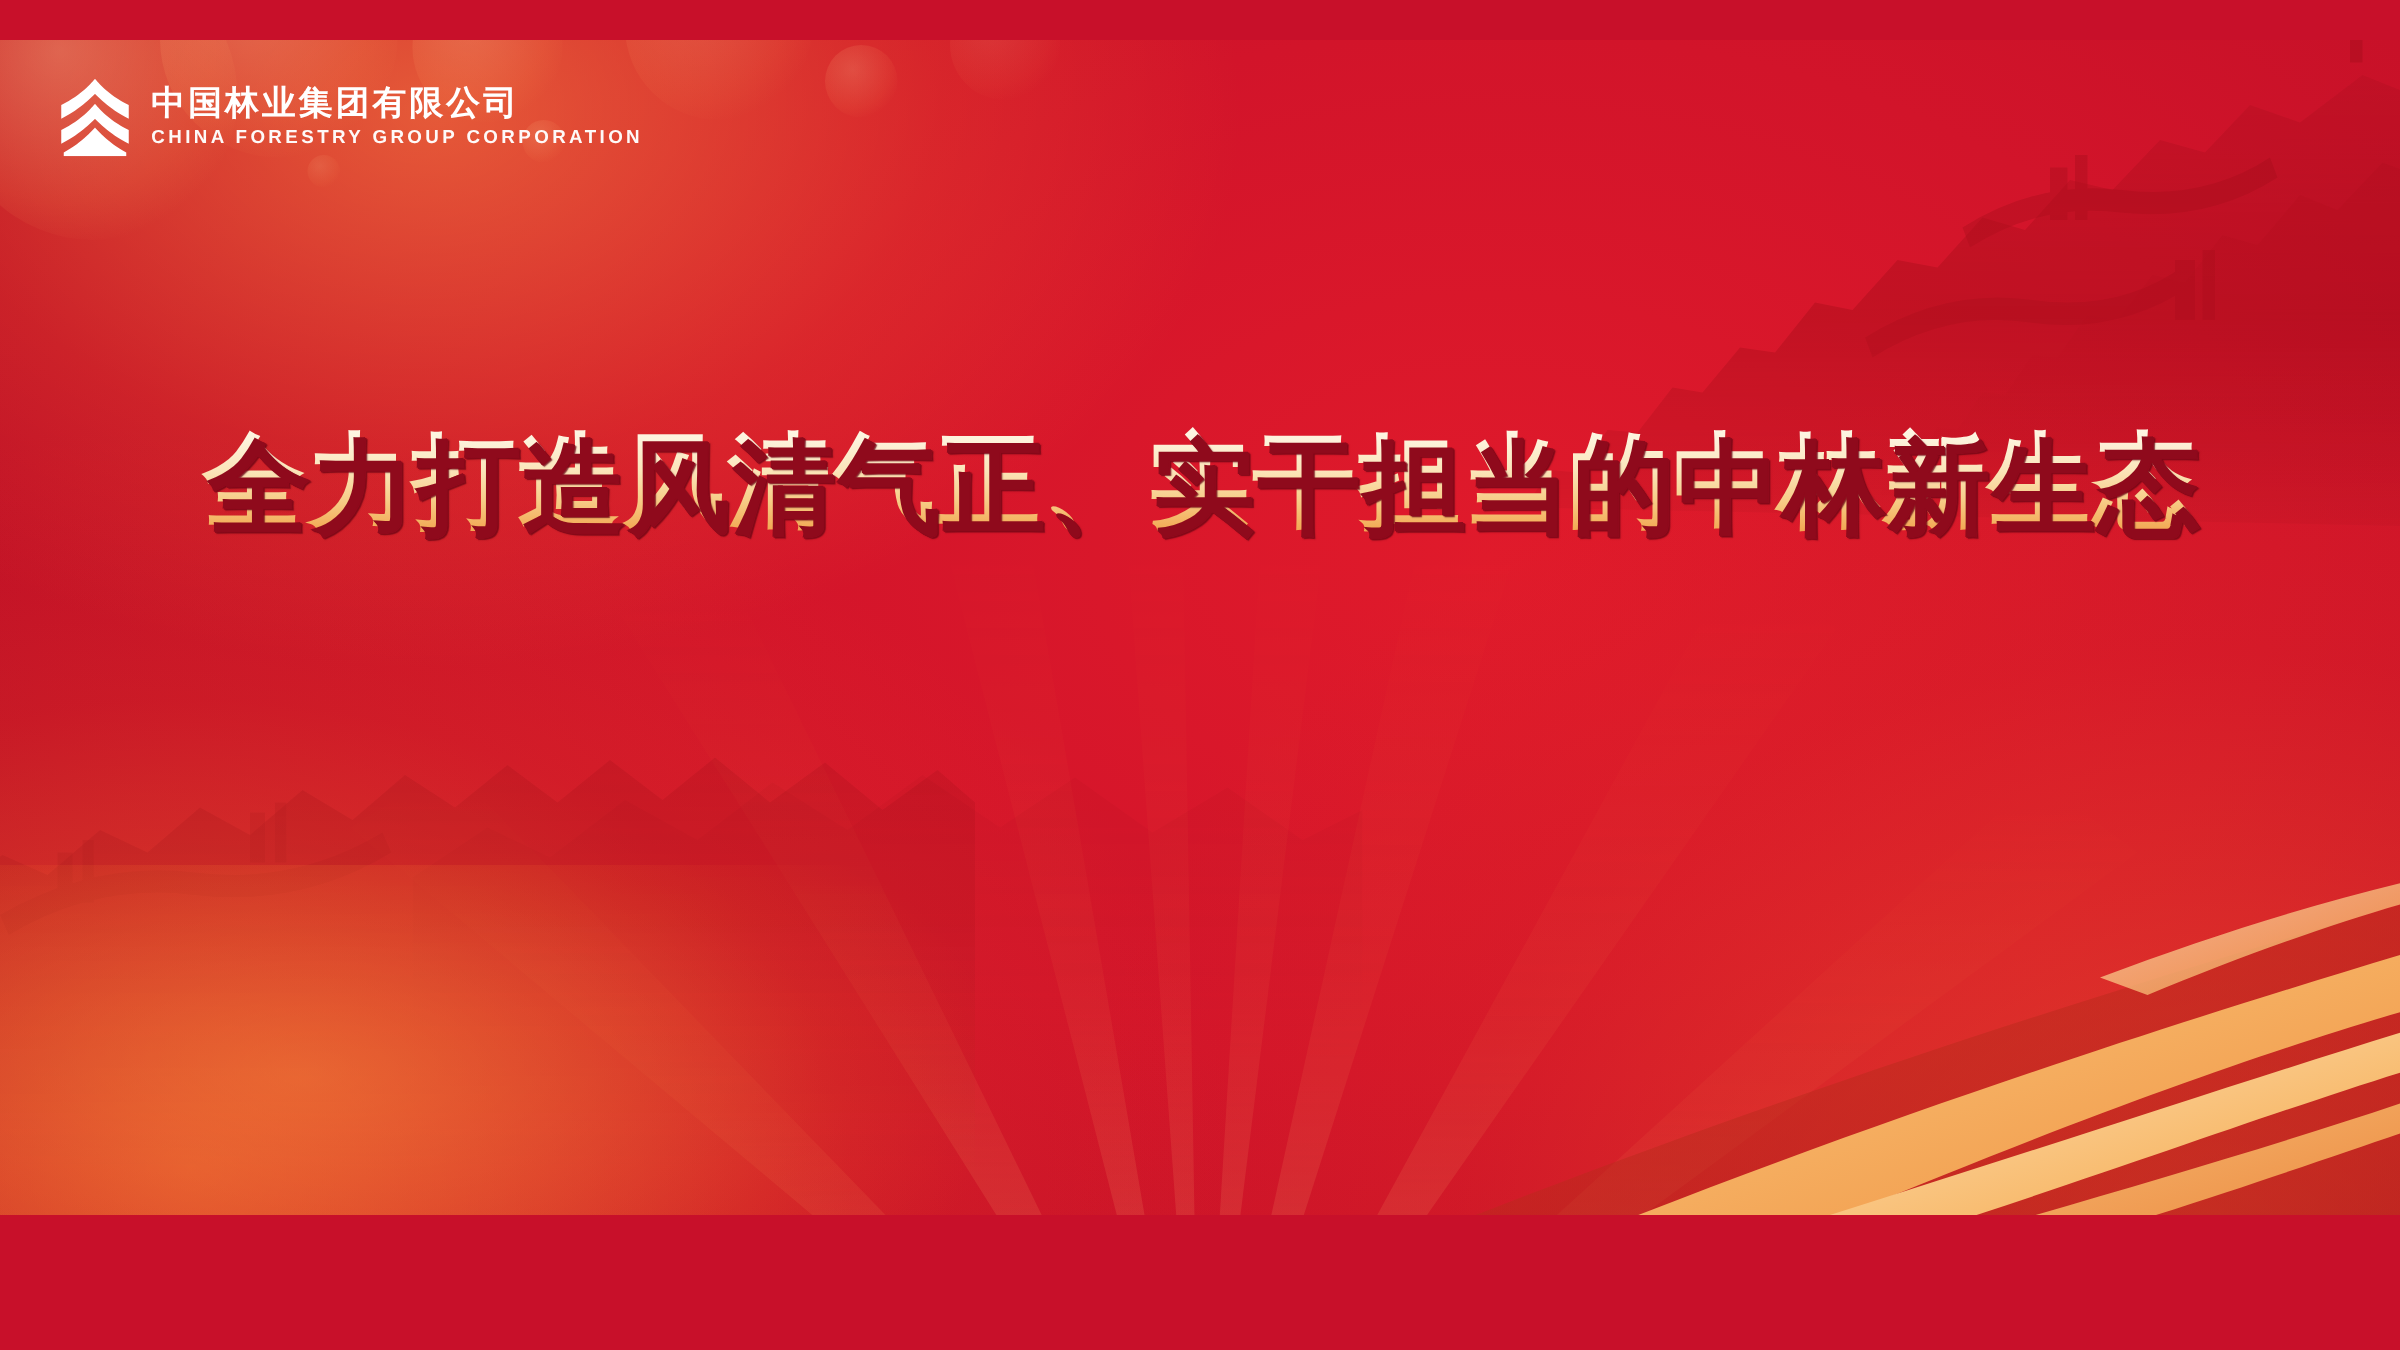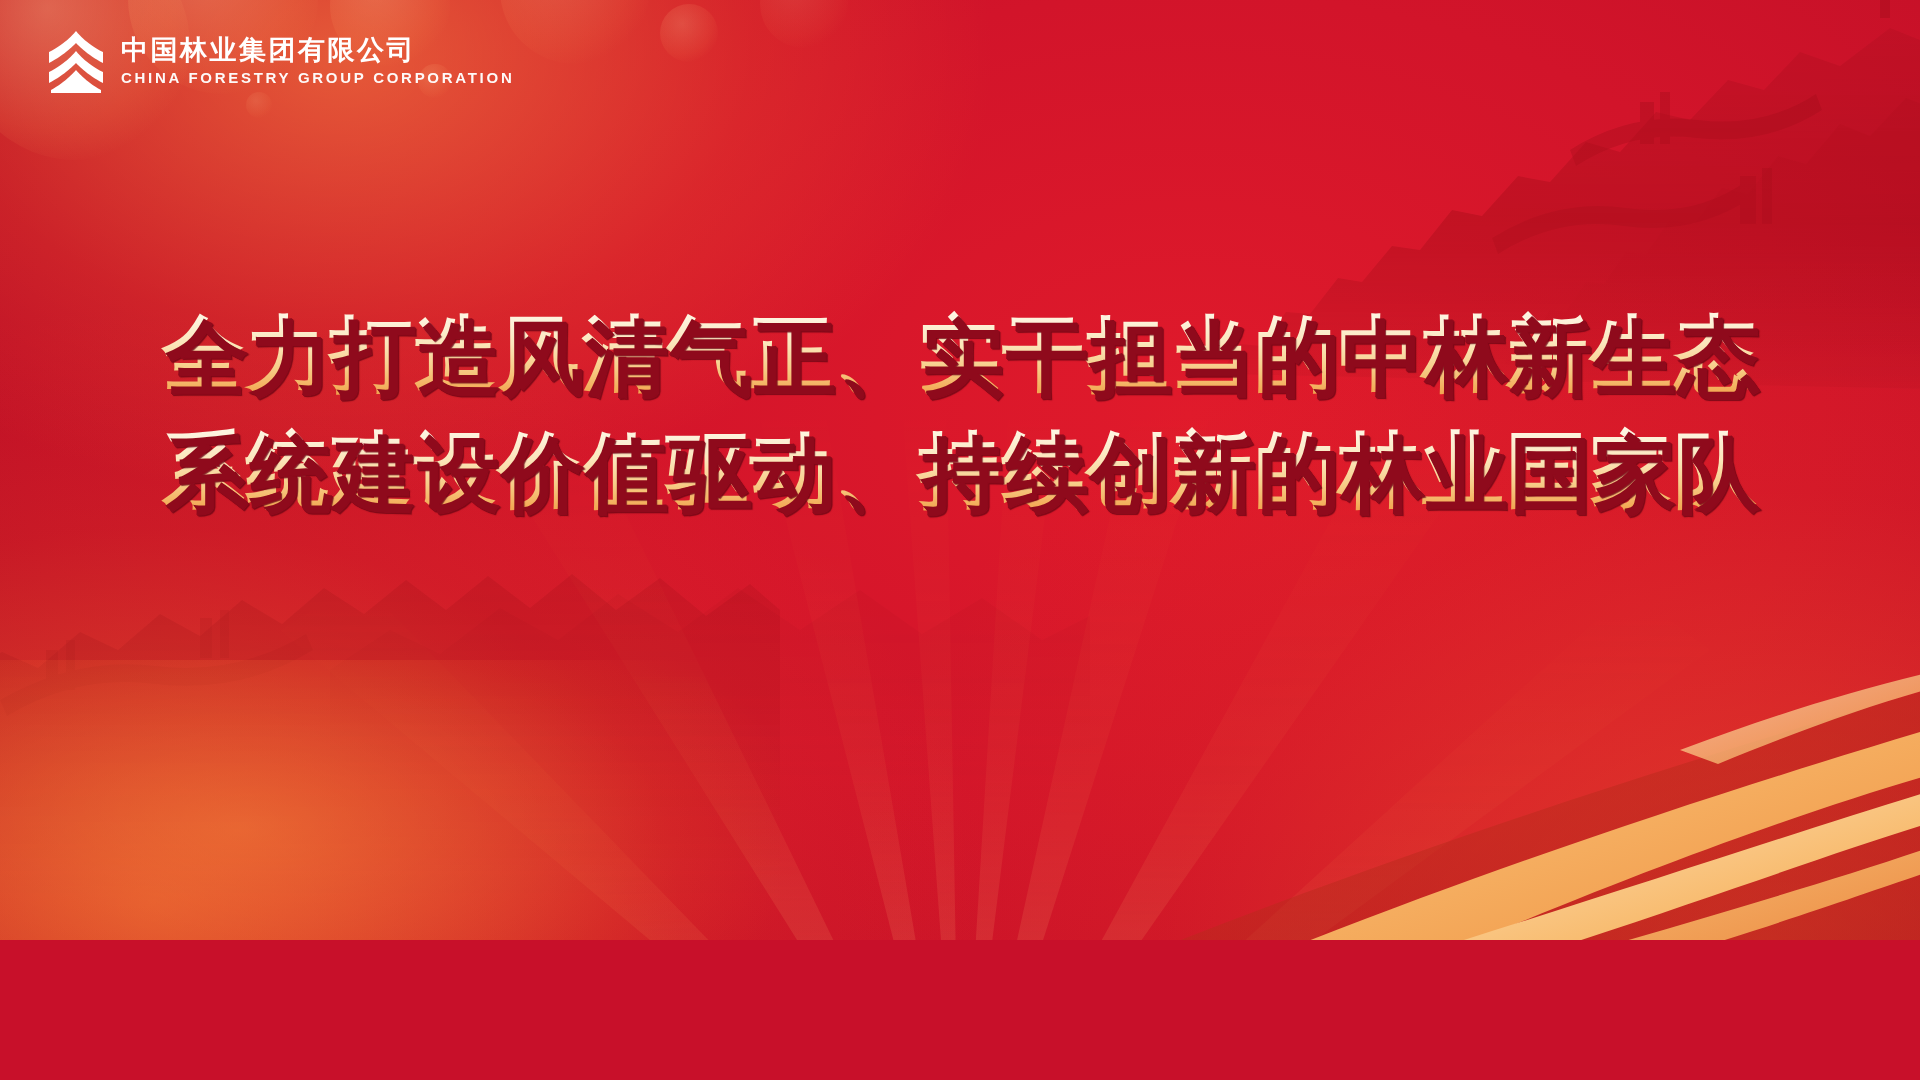--- a/index.html
+++ b/index.html
@@ -12,20 +12,21 @@
 
   #stage{
     position:relative;
     width:1920px; height:940px;
     overflow:hidden;
     background:
       radial-gradient(ellipse 900px 620px at 18% 6%,  rgba(255,150,70,.55) 0%, rgba(255,120,50,.18) 45%, rgba(255,90,40,0) 72%),
       radial-gradient(ellipse 1100px 780px at 8% 96%, rgba(255,140,50,.50) 0%, rgba(240,80,35,.16) 48%, rgba(230,60,30,0) 76%),
       radial-gradient(ellipse 1200px 900px at 92% 100%,rgba(255,120,45,.40) 0%, rgba(235,70,30,.12) 50%, rgba(220,40,30,0) 78%),
       radial-gradient(ellipse 1500px 1000px at 62% 44%, #e01a2b 0%, #d2142a 42%, #c10f27 78%, #b60d24 100%);
+    margin-top: 32px;
   }
 
   
   .bokeh{ position:absolute; border-radius:50%; pointer-events:none;
           background:radial-gradient(circle at 38% 34%, rgba(255,205,150,.40), rgba(255,160,90,.16) 58%, rgba(255,140,70,0) 76%); }
 
   
   .ink{ position:absolute; pointer-events:none; }
 
   .ink-tr{
@@ -265,19 +266,15 @@
       <div id="logo-cn">中国林业集团有限公司</div>
       <div id="logo-en">CHINA FORESTRY GROUP CORPORATION</div>
     </div>
   </div>
 
   <div id="headline">
     <div class="hl-wrap">
       <div class="hl-line hl-shadow">全力打造风清气正、实干担当的中林新生态</div>
       <div class="hl-line hl-fill">全力打造风清气正、实干担当的中林新生态</div>
     </div>
-    <div class="hl-wrap">
-      <div class="hl-line hl-shadow">系统建设价值驱动、持续创新的林业国家队</div>
-      <div class="hl-line hl-fill">系统建设价值驱动、持续创新的林业国家队</div>
-    </div>
   </div>
 
 </div>
 
 </body></html>

